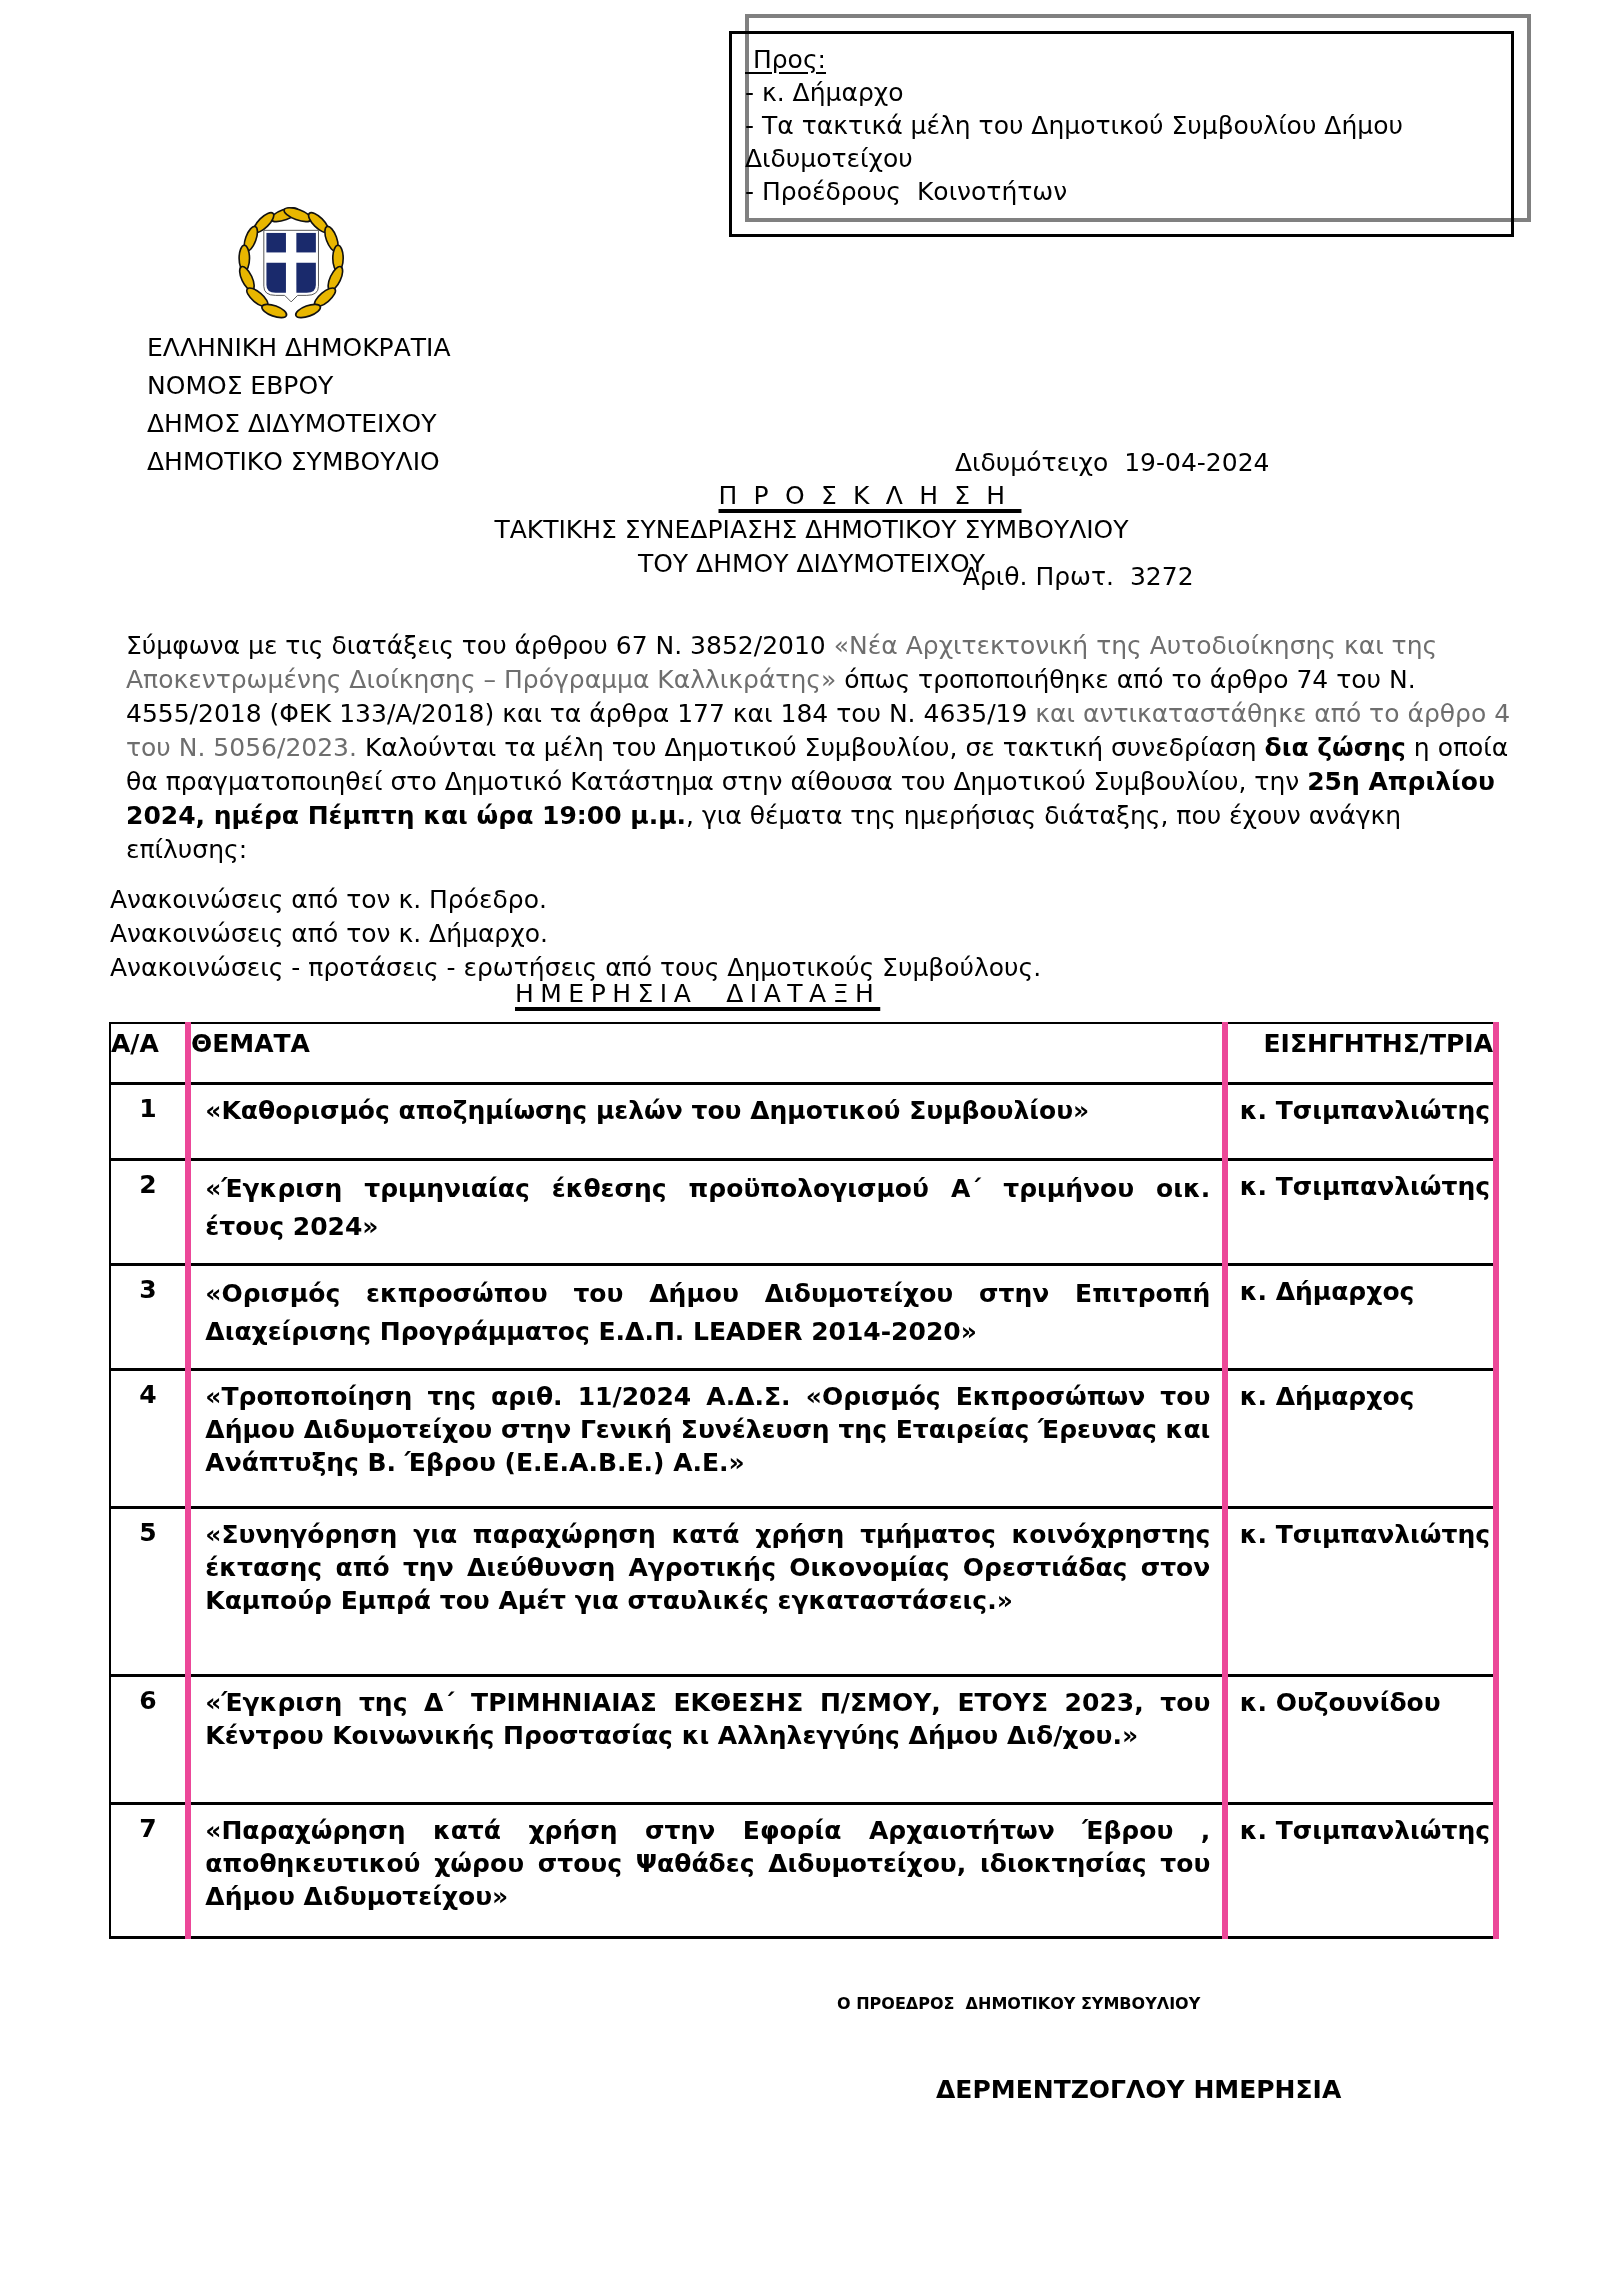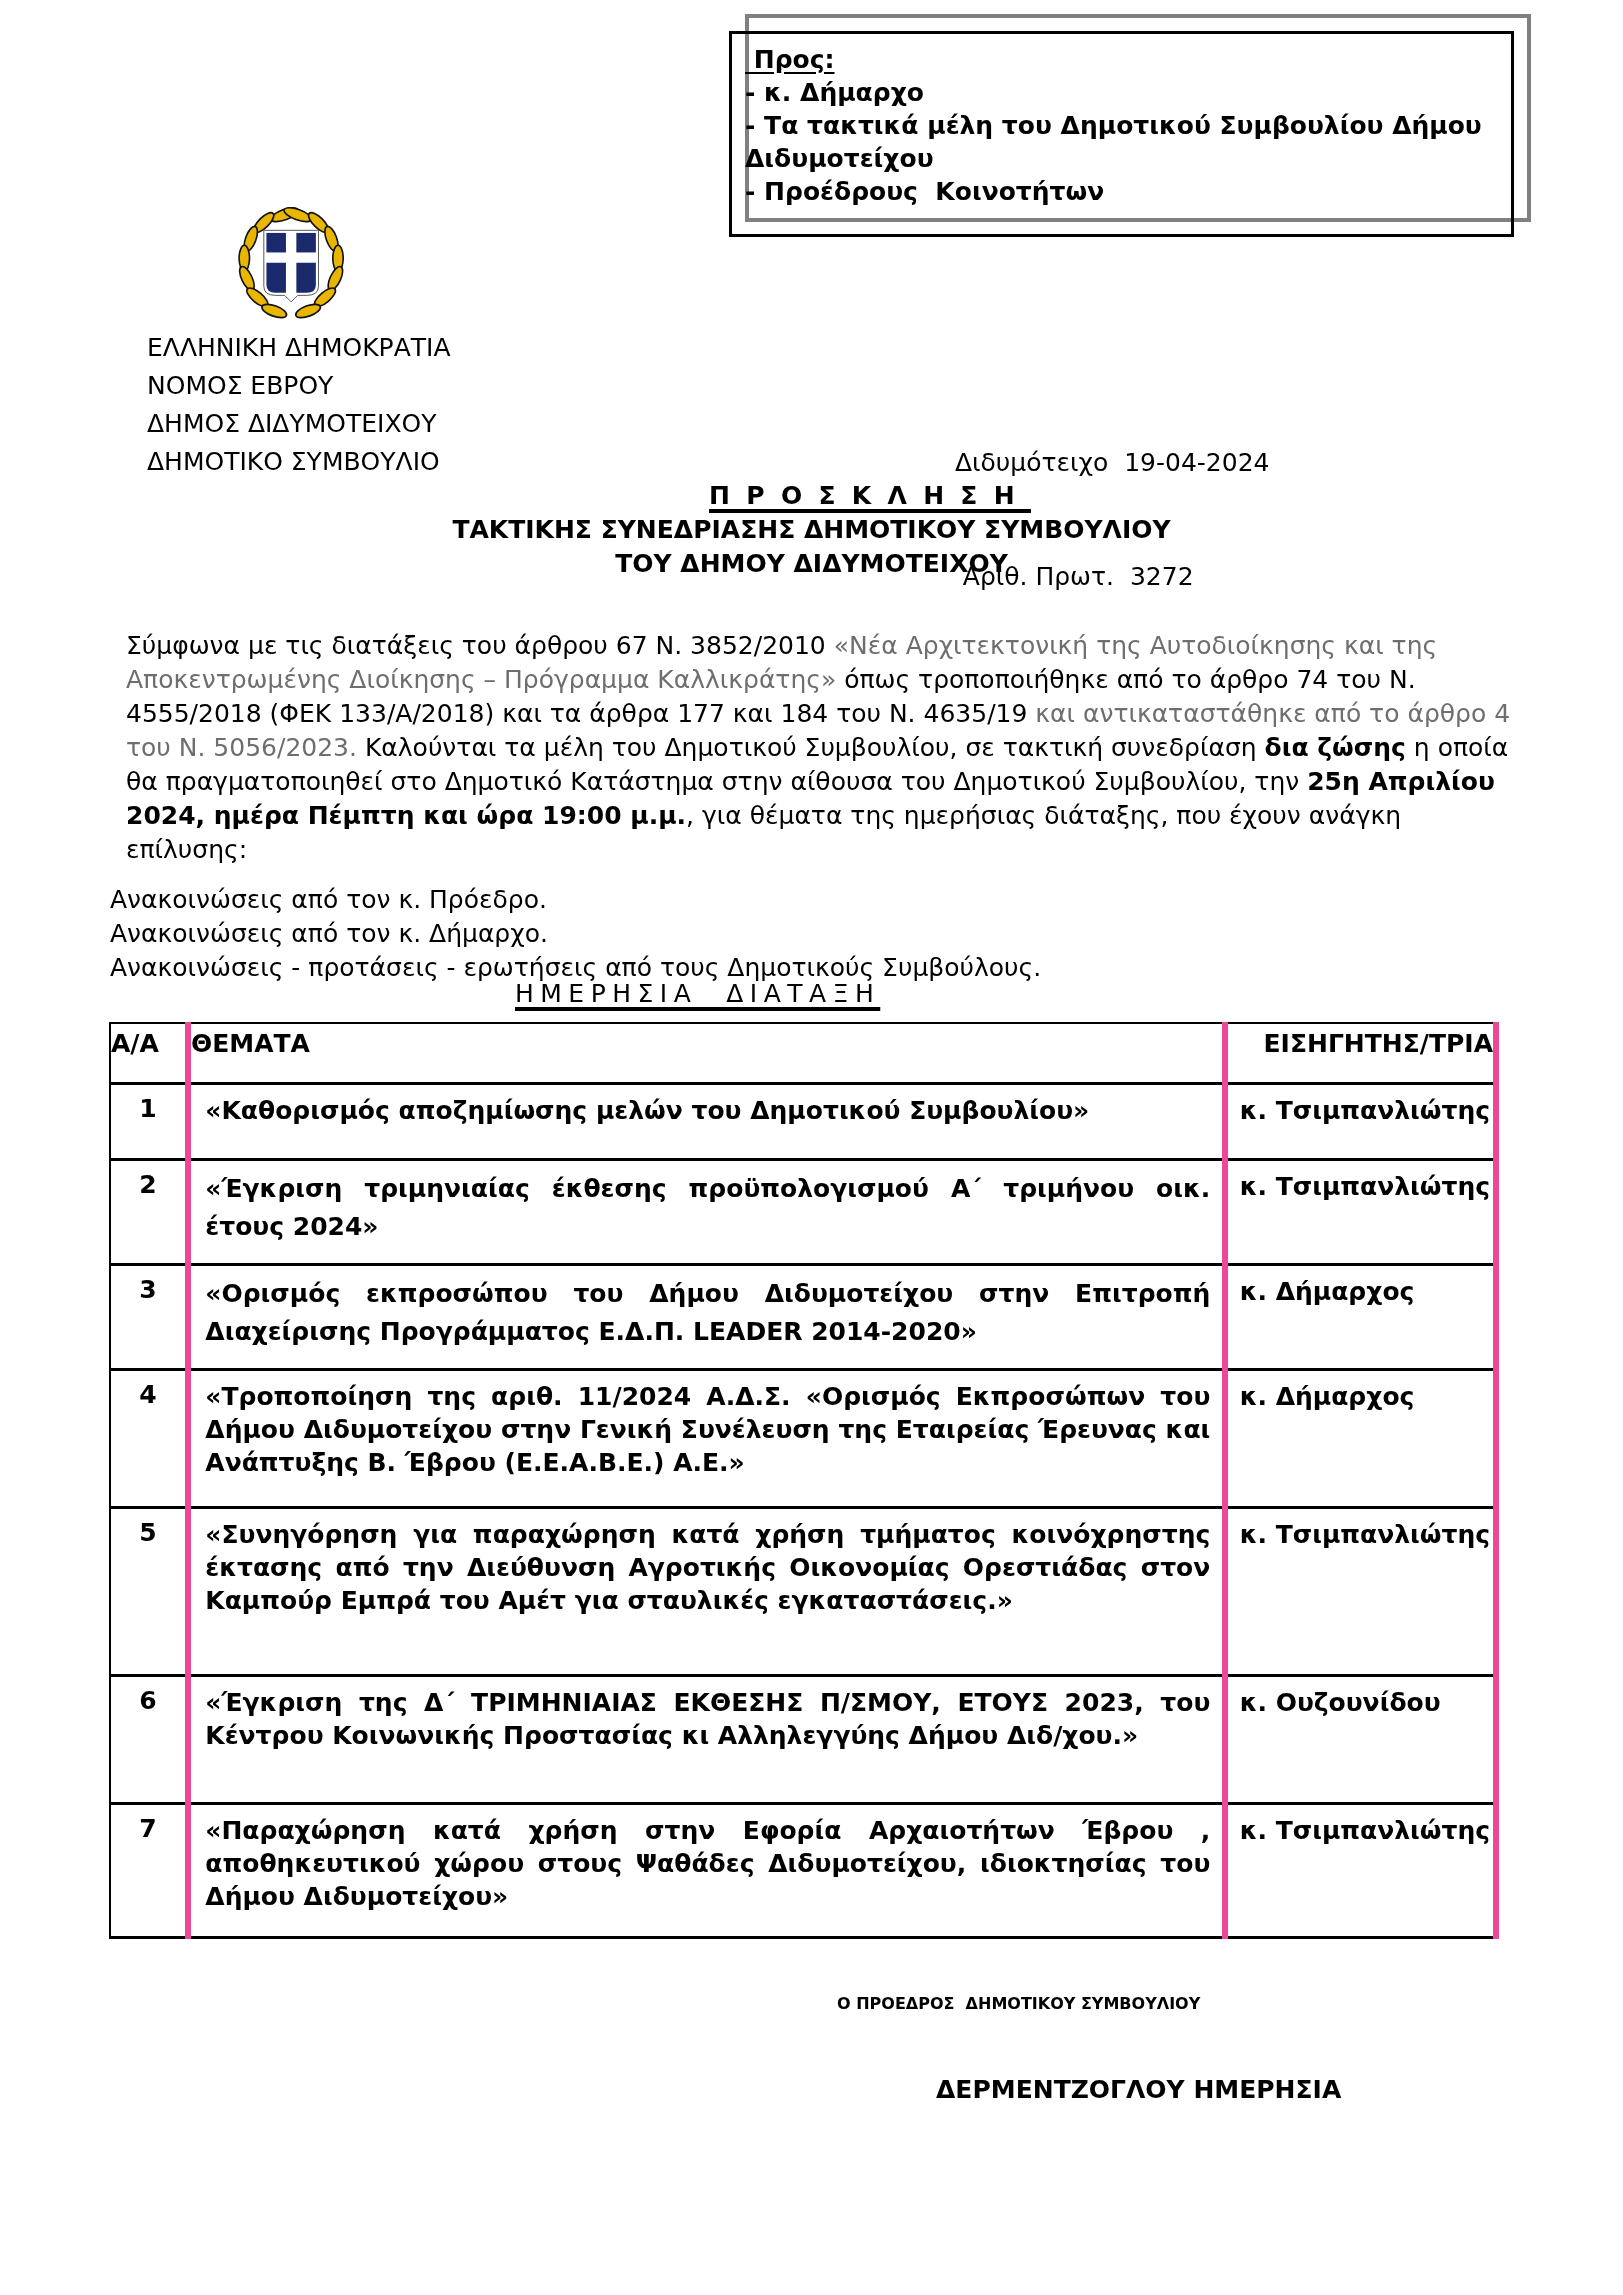--- a/index.html
+++ b/index.html
@@ -12,36 +12,36 @@
   .gray-frame {
     left: 745px; top: 14.3px; width: 778px; height: 200px;
     border: 4.6px solid #808080;
   }
   .black-frame {
     left: 729px; top: 31px; width: 779px; height: 200px;
     border: 3.9px solid #000;
   }
   .recipients {
     left: 745px; top: 43px; width: 750px;
-    font-size: 25px; line-height: 33px; font-weight: bold;
+    font-size: 25px; line-height: 33px;
   }
   .recipients .to-label { text-decoration: underline; text-underline-offset: 3.9px; }
   .recipients div { white-space: pre; }
 
   .emblem { left: 230px; top: 203px; width: 121px; height: 121px; }
 
   .authority { left: 147px; top: 329px; font-size: 25px; line-height: 38px; }
   .authority div { white-space: nowrap; }
 
   .dateblock { left: 955px; top: 368px; font-size: 25px; line-height: 38px; white-space: pre; }
   .dateblock .ref { padding-left: 7.8px; }
 
   .title {
     left: 0; width: 1623px; top: 479px; text-align: center;
-    font-weight: bold; font-size: 25px; line-height: 34px;
+    font-weight: normal; font-size: 25px; line-height: 34px;
   }
   .title .spaced {
     letter-spacing: 16.3px; text-decoration: underline; text-decoration-thickness: 3.9px;
     text-underline-offset: 5.2px; display: inline-block; padding-left: 117px;
   }
 
   .body-text {
     left: 110px; top: 613px; width: 1435px;
     font-size: 25px; line-height: 34px;
   }

